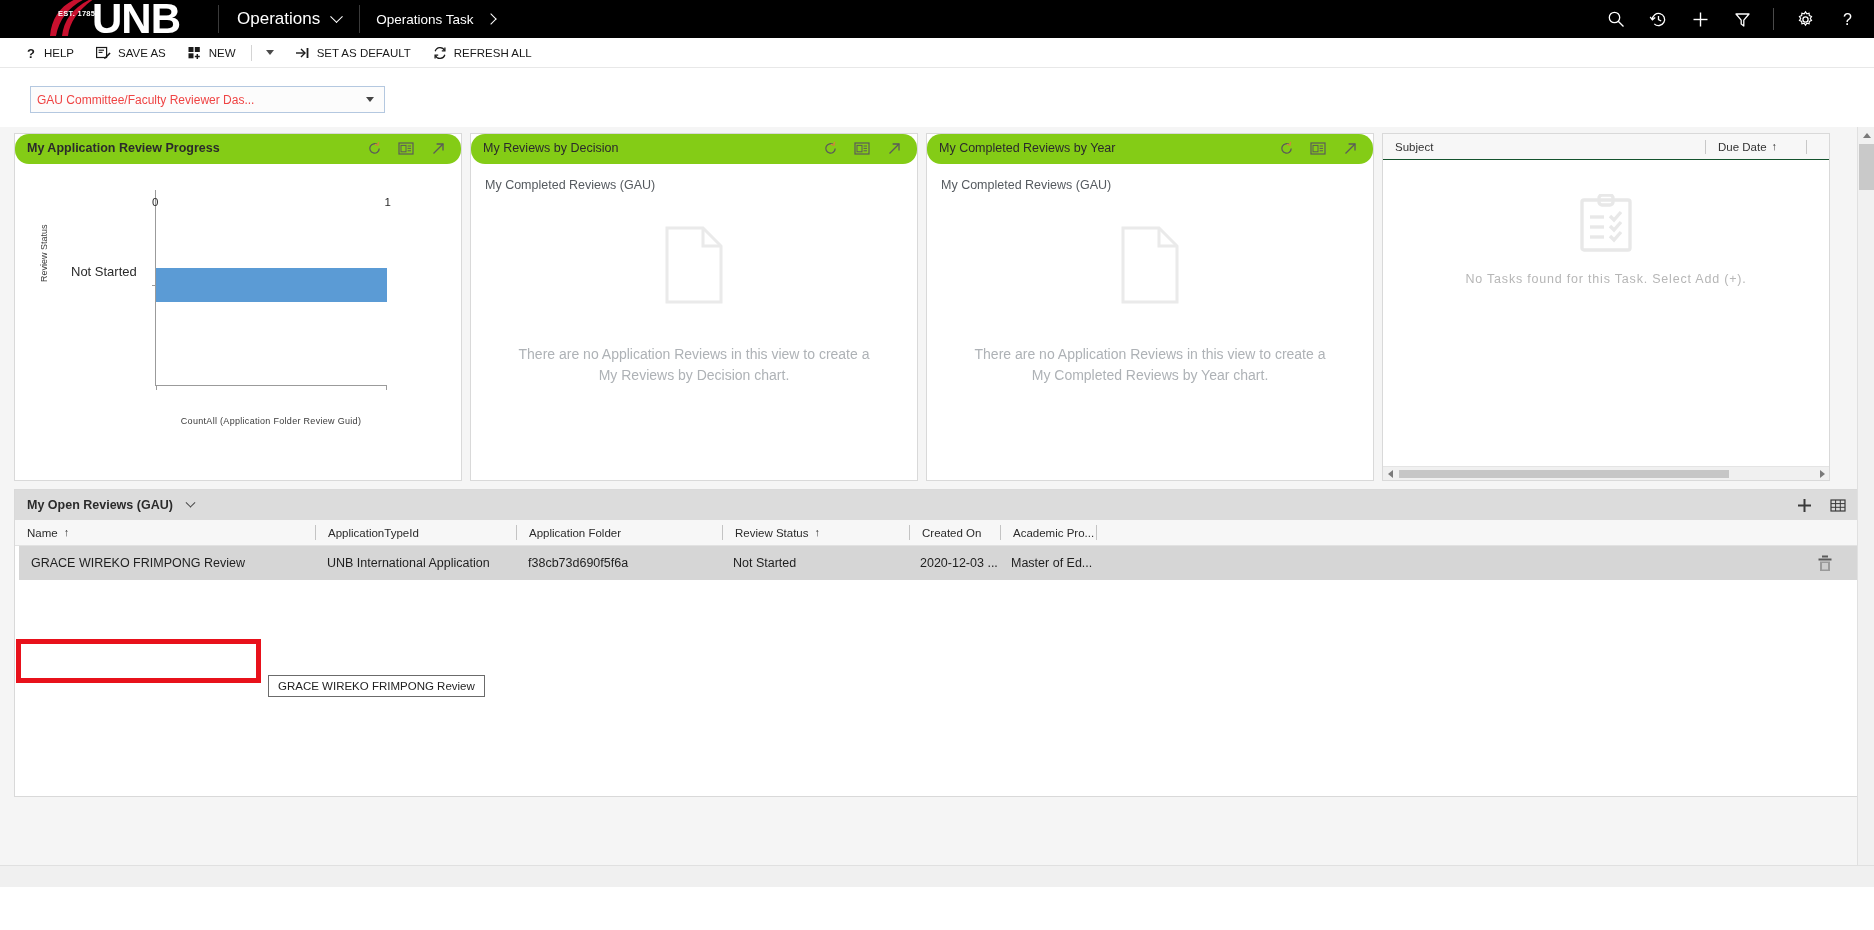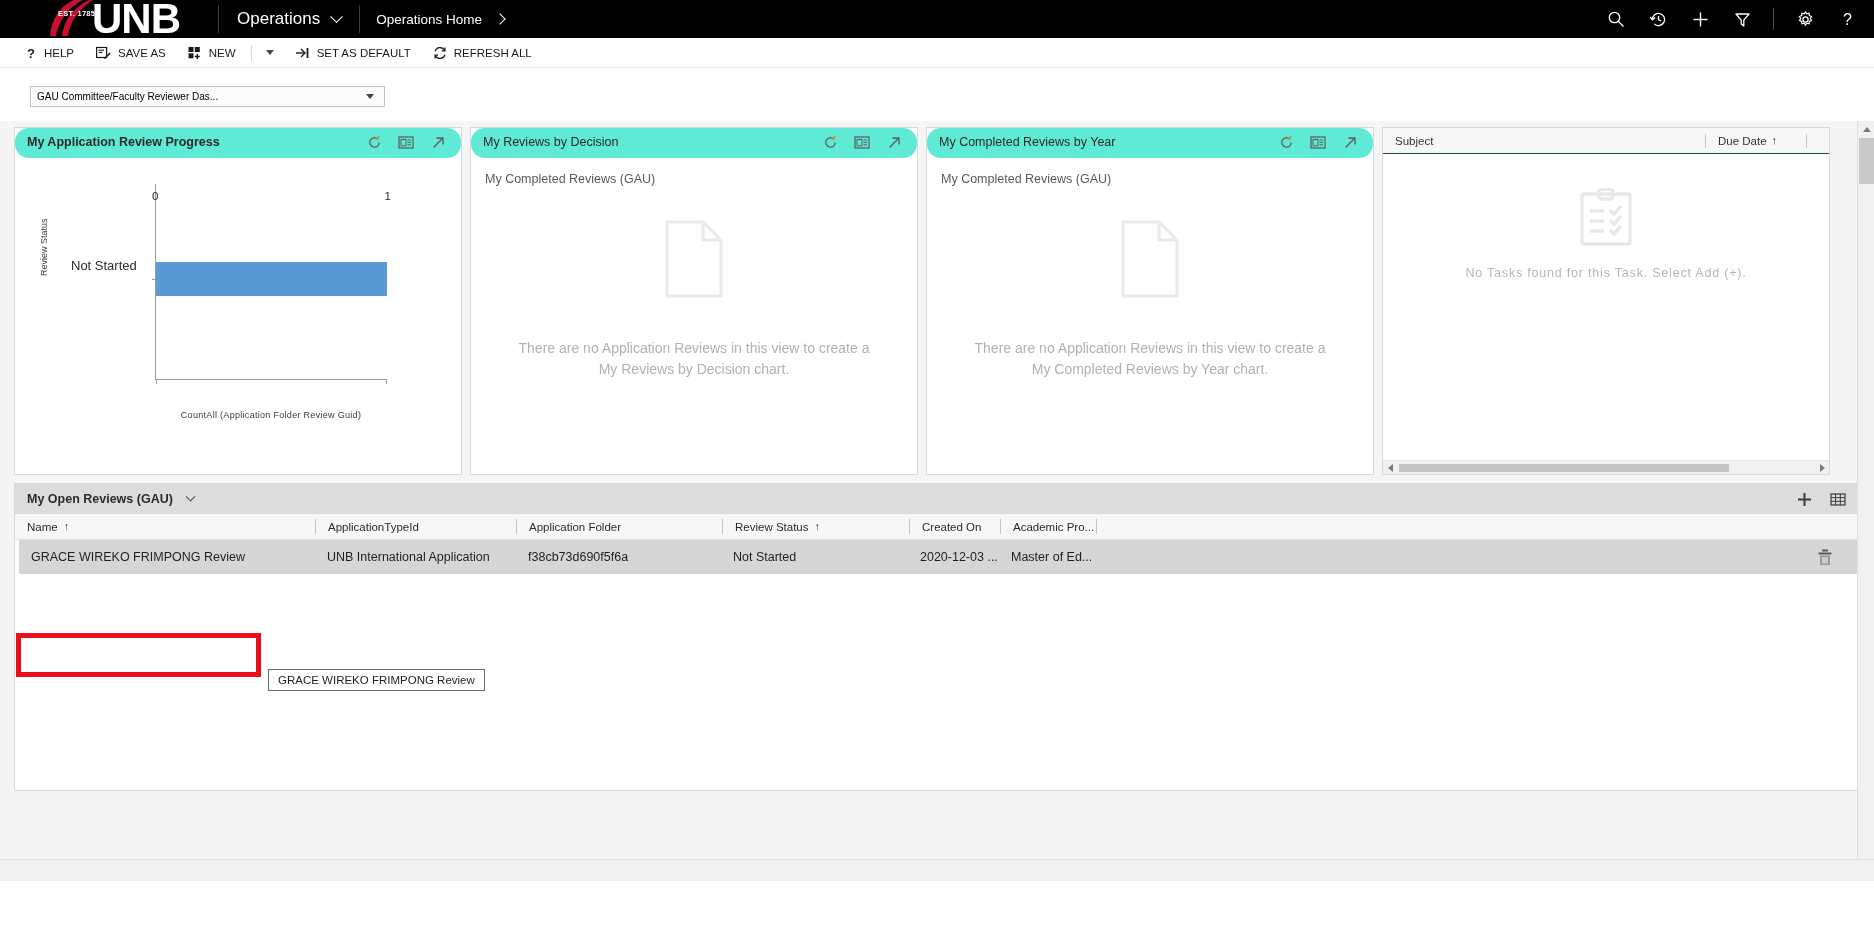--- a/index.html
+++ b/index.html
@@ -98,25 +98,25 @@
     font-size: 11.5px; color: #1a1a1a;
     cursor: pointer;
     white-space: nowrap;
   }
   .cmd-sep { width:1px; height:16px; background:#d4d4d4; margin:0 4px; }
   .cmd-caret { padding: 0 10px; height:30px; display:flex; align-items:center; cursor:pointer; }
 
   
   .viewsel-wrap { padding: 18px 0 14px 30px; background:#fff; }
   .viewsel {
-    width: 355px; height: 21px;
+    width: 355px; height: 27px;
     border: 1px solid #b4c8e0;
     background: #fcfcfc;
-    color: #000000;
-    font-size: 10px;
+    color: #ef4444;
+    font-size: 12px;
     font-family: "Liberation Sans", sans-serif;
     padding: 0 6px;
     display: flex; align-items: center;
     justify-content: space-between;
     cursor: pointer;
   }
   .viewsel .vs-caret {
     width:0;height:0;border-left:4px solid transparent;border-right:4px solid transparent;
     border-top:5px solid #444; margin-right:4px;
   }
@@ -129,21 +129,21 @@
     height: 760px;
   }
   .row-top { display: flex; gap: 8px; padding-top: 6px; }
   .panel {
     background: #ffffff;
     border: 1px solid #d9d9d9;
     display: flex; flex-direction: column;
   }
   .panel-hdr {
     height: 30px;
-    background: #5eead4;
+    background: #84cc16;
     display: flex; align-items: center;
     padding: 0 10px 2px 12px;
     gap: 6px;
     border-radius: 14px;
   }
   .panel-title { font-size: 12.5px; color: #2b2b2b; font-weight: 600; }
   .panel-title-light { font-size: 12.5px; color: #2b2b2b; font-weight: 400; }
   .hdr-spacer { flex: 1; }
   .hdr-icon { width:26px;height:26px;display:flex;align-items:center;justify-content:center;cursor:pointer; }
   .hdr-caret { width:20px;height:26px;display:flex;align-items:center;justify-content:center;cursor:pointer; }
@@ -303,21 +303,21 @@
     <span class="brand-text">UNB</span>
     <span class="brand-est">EST. 1785</span>
   </div>
   <div class="nav-divider"></div>
   <div class="nav-app">
     <span>Operations</span>
     <span class="chev-d"></span>
   </div>
   <div class="nav-divider"></div>
   <div class="nav-crumb">
-    <span>Operations Home</span>
+    <span>Operations Task</span>
     <span class="chev-r"></span>
   </div>
   <div class="nav-spacer"></div>
   <div class="nav-icons">
     <div class="nav-icon">
       <svg width="19" height="19" viewBox="0 0 19 19">
           <circle cx="7.5" cy="7.5" r="5.2" fill="none" stroke="#fff" stroke-width="1.3"></circle>
           <line x1="11.2" y1="11.2" x2="16.5" y2="16.5" stroke="#fff" stroke-width="1.3"></line>
         </svg>
     </div>

